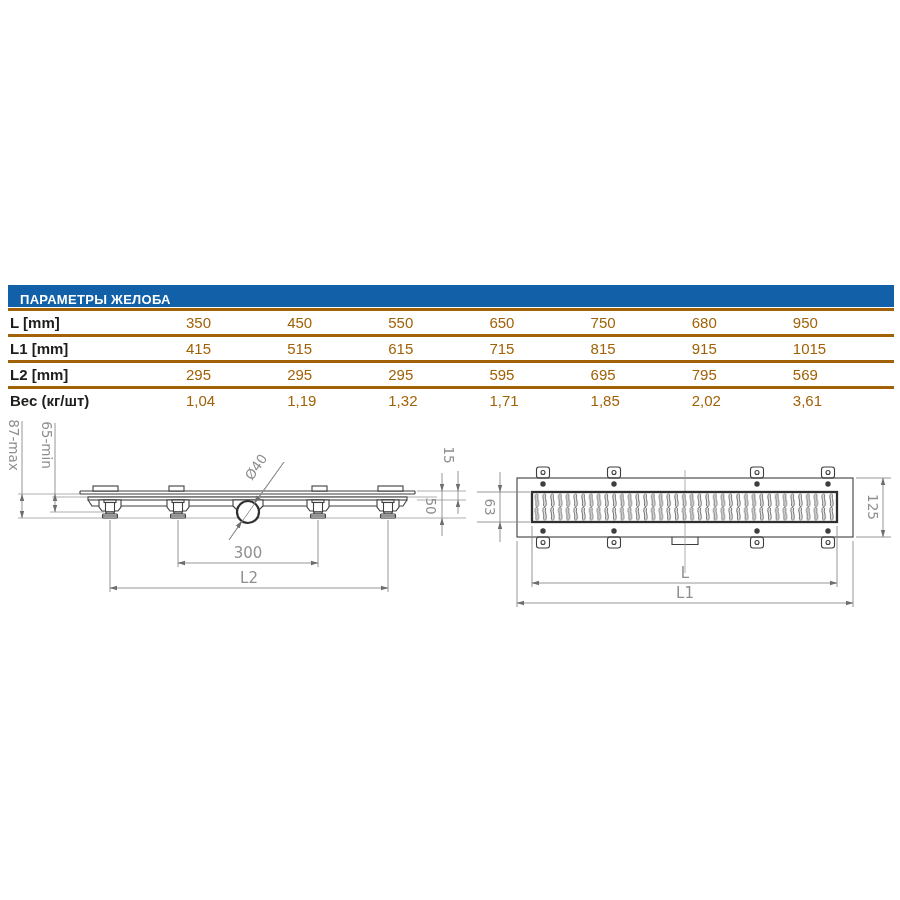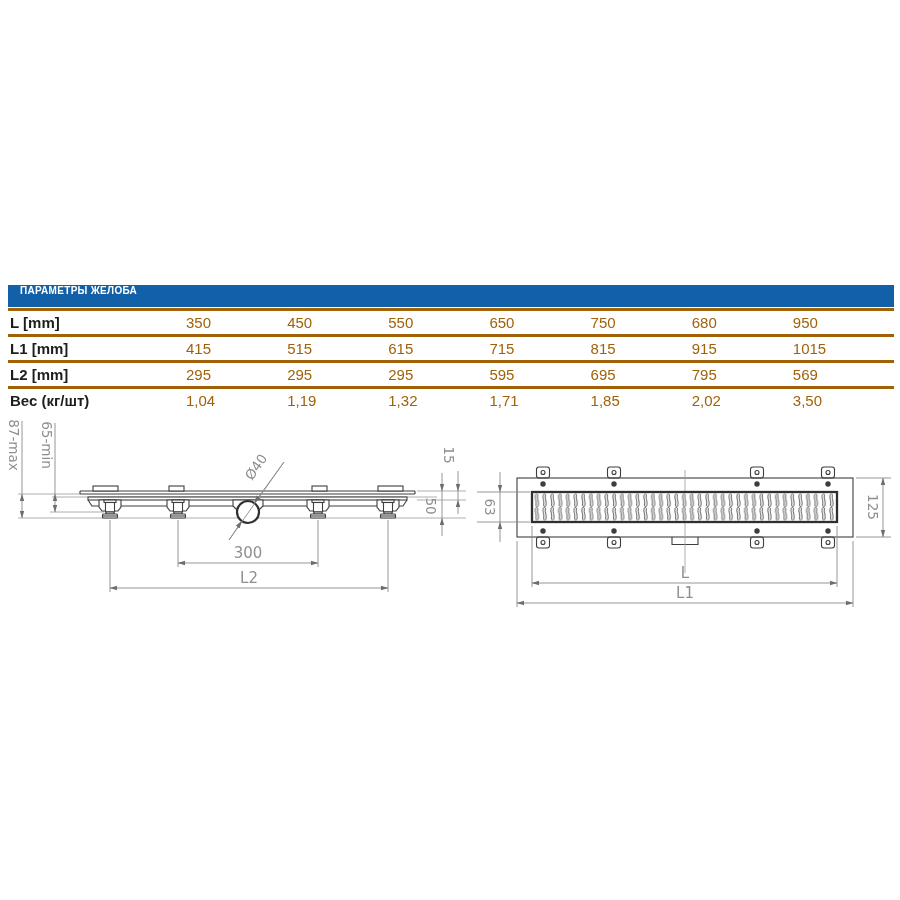--- a/index.html
+++ b/index.html
@@ -1,21 +1,21 @@
 <!DOCTYPE html>
 <html><head>
 <meta charset="utf-8">
 <style>
   html,body{margin:0;padding:0;background:#fff;}
   .canvas{position:relative;width:900px;height:900px;background:#ffffff;overflow:hidden;
           font-family:"Liberation Sans",sans-serif;}
   
   .spec-table{position:absolute;left:8px;top:285px;width:886px;}
-  .spec-header{height:22px;background:#1261a8;color:#fff;display:flex;align-items:flex-start;
-               padding-left:12px;font-size:10px;font-weight:bold;letter-spacing:.3px;
+  .spec-header{height:22px;background:#1261a8;color:#fff;display:flex;align-items:flex-end;
+               padding-left:12px;font-size:13px;font-weight:bold;letter-spacing:.3px;
                margin-bottom:1px;}
   .spec-row{display:grid;grid-template-columns:178px repeat(7,1fr);height:23px;
             align-items:center;border-top:3px solid #a16207;}
   .spec-row .lbl{font-weight:bold;color:#1d1d1b;font-size:15px;padding-left:2px;white-space:nowrap;}
   .spec-row .val{color:#a16207;font-size:15px;white-space:nowrap;}
   
   .drawing{position:absolute;}
   #side-view{left:0px;top:415px;}
   #top-view{left:470px;top:440px;}
   .ln{stroke:#3e3e3e;stroke-width:1.1;fill:none;}
@@ -68,21 +68,21 @@
       <span class="val">569</span>
     </div>
     <div class="spec-row">
       <span class="lbl">Вес (кг/шт)</span>
       <span class="val">1,04</span>
       <span class="val">1,19</span>
       <span class="val">1,32</span>
       <span class="val">1,71</span>
       <span class="val">1,85</span>
       <span class="val">2,02</span>
-      <span class="val">3,50</span>
+      <span class="val">3,61</span>
     </div>
   </div>
 
   <svg id="side-view" class="drawing" width="470" height="215" viewBox="0 0 470 215">
     <defs>
       <marker id="ar1" viewBox="0 0 10 7" refX="9.2" refY="3.5" markerWidth="9" markerHeight="6.3" orient="auto-start-reverse">
           <path d="M0,0.6 L9.6,3.5 L0,6.4 Z" fill="#6e6e6e"></path>
         </marker>
     </defs>
 

